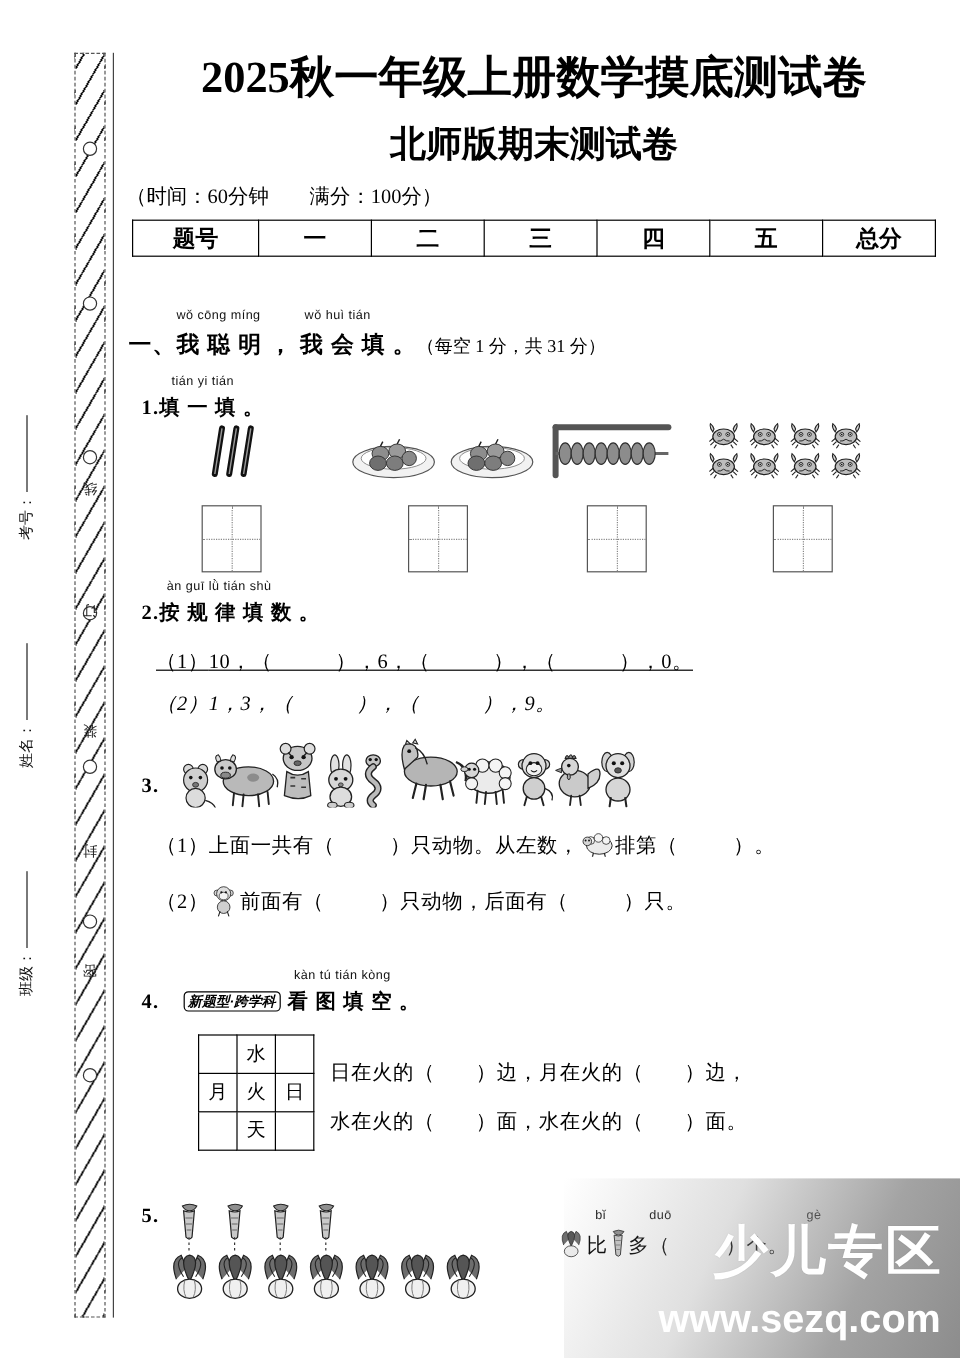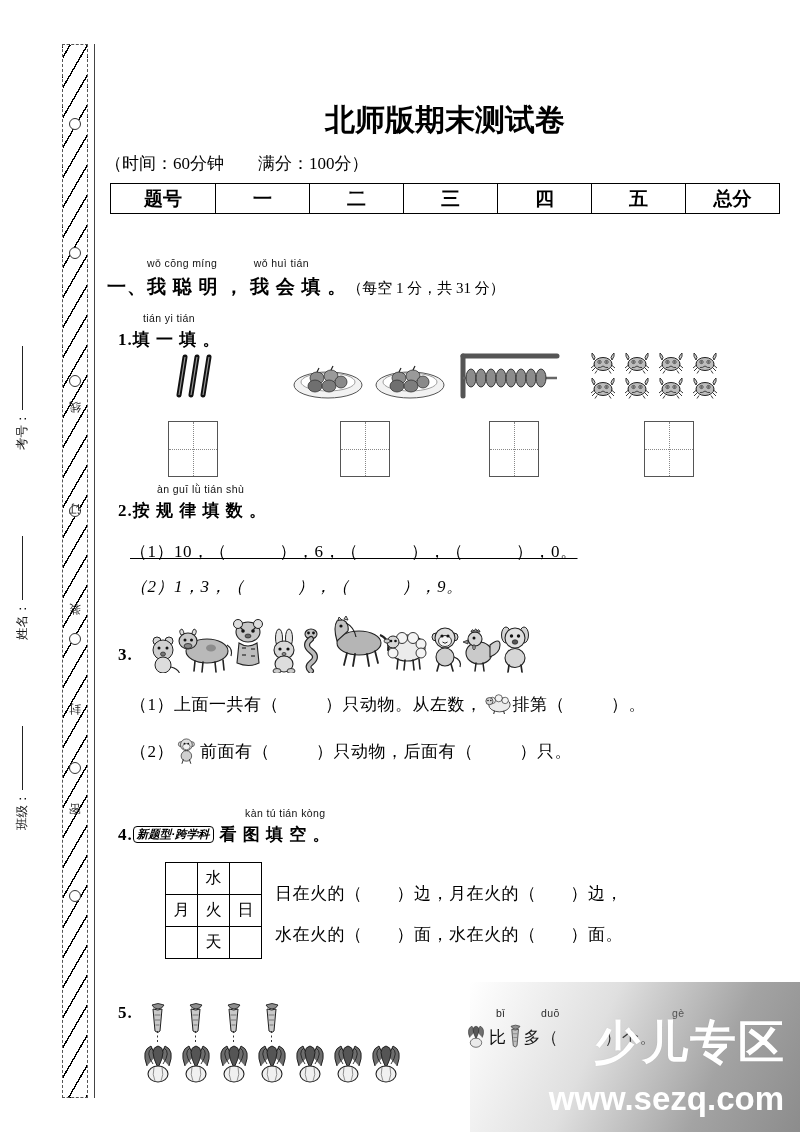--- a/index.html
+++ b/index.html
@@ -173,20 +173,21 @@
     display: inline-block;
     border: 1.3px solid #000;
     border-radius: 4px;
     padding: 0px 3px;
     font-size: 11.5px;
     font-weight: bold;
     font-style: italic;
     font-family: "Liberation Sans", sans-serif;
     letter-spacing: 0;
     vertical-align: 2px;
+    margin-left: 20px;
   }
 
   
   .write-box {
     position: absolute;
     width: 50px; height: 56px;
     border: 1.2px solid #555;
     box-sizing: border-box;
   }
   .write-box::before, .write-box::after {
@@ -275,20 +276,21 @@
   <div class="vert-field" style="left:14px; top:640px;">
     <span>姓名：</span><span class="vf-line"></span>
   </div>
   <div class="vert-field" style="left:14px; top:830px;">
     <span>班级：</span><span class="vf-line"></span>
   </div>
 </div>
 
 <div id="sheet">
 
+  <div class="title-main">2025秋一年级上册数学摸底测试卷</div>
   <div class="title-sub">北师版期末测试卷</div>
   <div class="title-meta">
     <span>（时间：60分钟</span><span class="gap"></span><span>满分：100分）</span>
   </div>
 
   <table id="score-table">
     <tbody>
         <tr>
       <td class="head-label">题号</td>
       <td>一</td>
@@ -404,21 +406,21 @@
       <use href="#crabGlyph" x="68" y="25"></use>
       <use href="#crabGlyph" x="102" y="25"></use>
     </svg>
   </div>
 
   <div class="write-box" style="left:63px; top:421px;"></div>
   <div class="write-box" style="left:235px; top:421px;"></div>
   <div class="write-box" style="left:384px; top:421px;"></div>
   <div class="write-box" style="left:539px; top:421px;"></div>
 
-  <div class="pinyin-row" style="position:absolute; left:52px; top:484px;text-align:right;">àn guī lǜ tián shù</div>
+  <div class="pinyin-row" style="position:absolute; left:34px; top:484px;text-align:right;">àn guī lǜ tián shù</div>
   <div class="q-head" style="left:13px; top:499px;">
     <span>2.</span><span>按 规 律 填 数 。</span>
   </div>
   <div class="body-line" style="left:25px; top:540px;text-decoration:underline;">
     <span>（1）</span><span>10，（　　　），6，（　　　），（　　　），0。</span>
   </div>
   <div class="body-line" style="left:25px; top:575px;font-style:italic;">
     <span>（2）</span><span>1，3，（　　　），（　　　），9。</span>
   </div>
 

